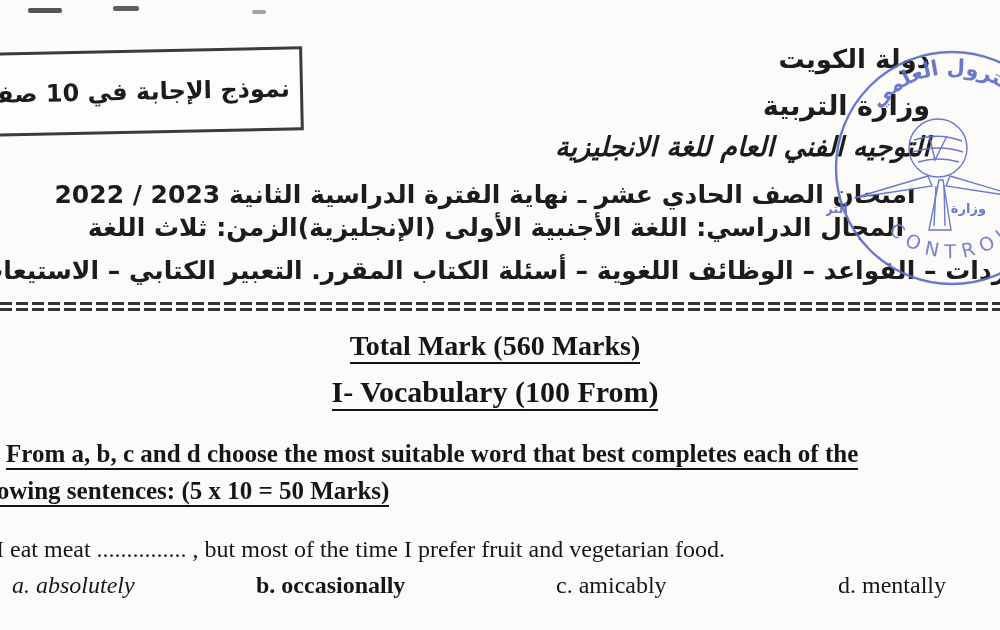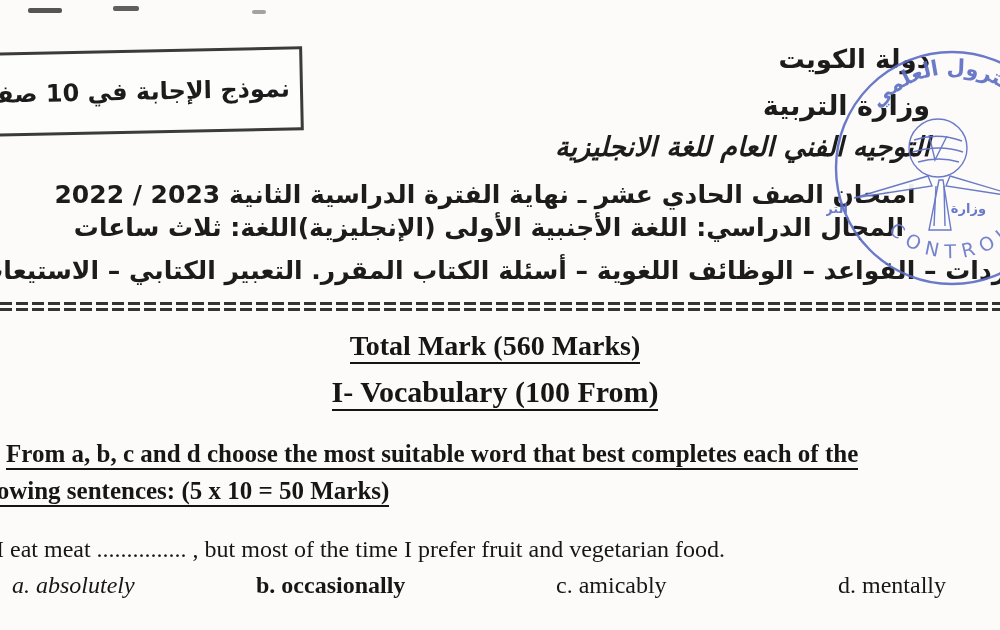--- a/index.html
+++ b/index.html
@@ -73,21 +73,21 @@
   <div class="answer-box">
     <span class="txt arabic">نموذج الإجابة في 10 صفحات</span>
   </div>
 
   <div class="hdr h-line1 arabic">دولة الكويت</div>
   <div class="hdr h-line2 arabic">وزارة التربية</div>
   <div class="hdr h-line3 arabic">التوجيه الفني العام للغة الانجليزية</div>
   <div class="h-exam arabic">امتحان الصف الحادي عشر ـ نهاية الفترة الدراسية الثانية  2023 / 2022</div>
   <div class="h-subject-row">
     <span class="arabic">المجال الدراسي: اللغة الأجنبية الأولى (الإنجليزية)</span>
-    <span class="arabic">اللغة: ثلاث ساعات</span>
+    <span class="arabic">الزمن: ثلاث اللغة</span>
   </div>
   <div class="h-components arabic">المفردات – القواعد – الوظائف اللغوية – أسئلة الكتاب المقرر. التعبير الكتابي – الاستيعاب المقروء – التلخيص – الترجمة</div>
 
   <svg class="stamp" width="260" height="260" viewBox="0 0 260 260">
     <g stroke="#5e6fc4" fill="none" stroke-width="2.4">
       <circle cx="126" cy="128" r="116"></circle>
     </g>
     <defs>
       <path id="arcTop" d="M 32,128 A 94,94 0 0 1 220,128"></path>
       <path id="arcBot" d="M 36,128 A 90,90 0 0 0 216,128"></path>

